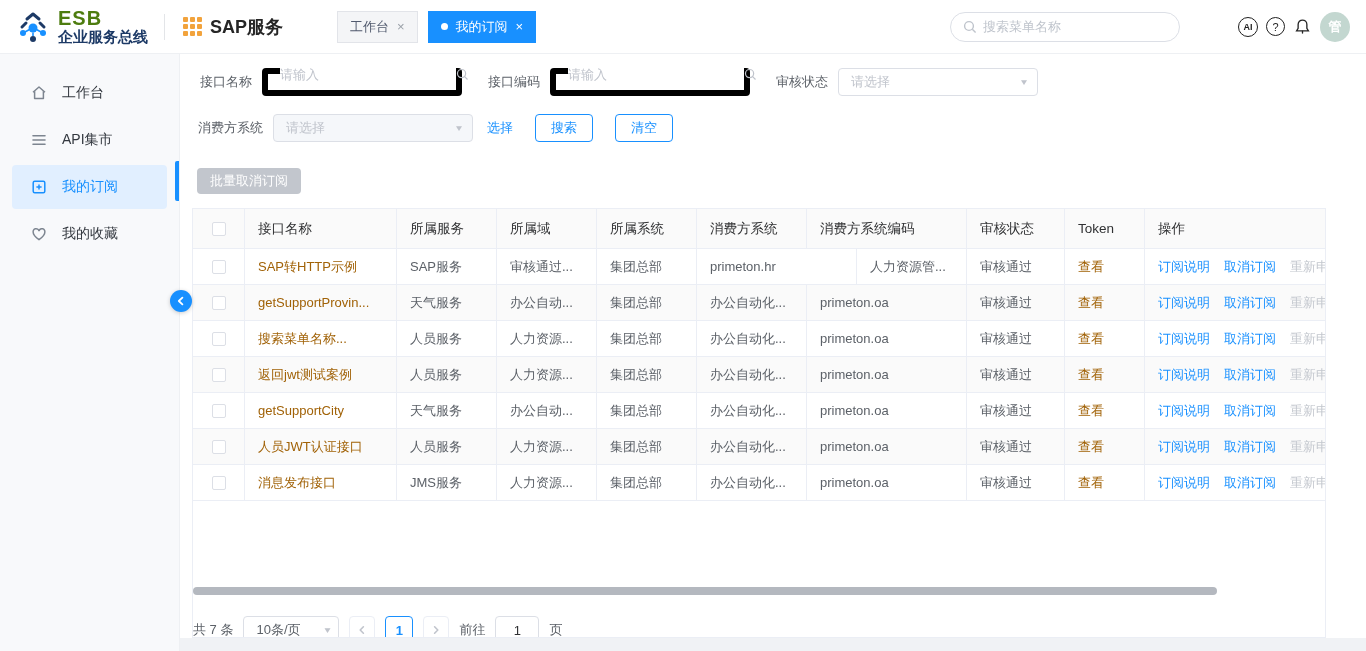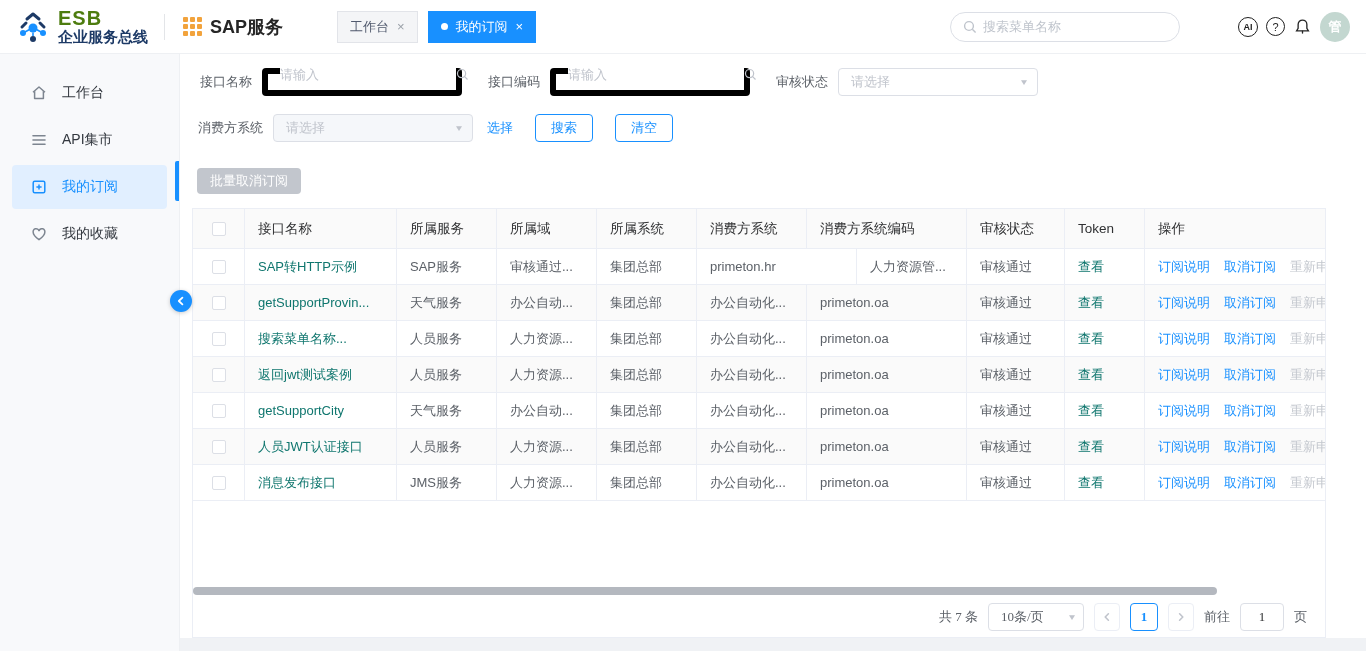--- a/index.html
+++ b/index.html
@@ -129,33 +129,33 @@
   .c-sys   { width:100px; }
   .c-dom   { width:100px; }
   .c-cons  { width:110px; }
   .c-code  { width:160px; }
   .c-stat  { width:98px; }
   .c-tok   { width:80px; }
   .c-ops   { width:228px; border-right:none; gap:14px; }
   .checkbox {
     width:14px; height:14px; border:1px solid #dcdfe6; border-radius:2px; background:#fff; cursor:pointer;
   }
-  a.cell-link, .cell-link { color:#0f766e; text-decoration:none; cursor:pointer; }
+  a.cell-link, .cell-link { color:#a16207; text-decoration:none; cursor:pointer; }
   .op-link { color:#1890ff; cursor:pointer; flex:none; }
   .op-link.disabled { color:#c3c7ce; cursor:not-allowed; }
   
   .h-scroll {
     position:absolute; left:0; top:378px; width:1134px; height:9px; background:#fff;
   }
   .h-thumb { position:absolute; left:0; top:0; width:1024px; height:8px; background:#b4b8bf; border-radius:4px; cursor:grab; }
   
   .pager {
-    position:absolute; left:0; top:393px; width:1134px; height:30px;
-    display:flex; align-items:center; justify-content:flex-end; gap:10px; padding-right:20px;
-    color:#5c6168; font-size:13px; background:#fff;font-family:Liberation Serif, serif;
+    position:absolute; left:0; top:406px; width:1134px; height:30px;
+    display:flex; align-items:center; gap:10px; padding-right:20px;
+    color:#5c6168; font-size:13px; background:#fff;
   }
   .page-size {
     width:96px; height:28px; border:1px solid #dcdfe6; border-radius:4px;
     display:flex; align-items:center; justify-content:space-between; padding:0 8px 0 12px;
     color:#5c6168; cursor:pointer;
   }
   .pg-btn {
     width:26px; height:28px; border:1px solid #ebeef5; border-radius:4px; background:#fff;
     display:flex; align-items:center; justify-content:center; color:#c0c4cc; cursor:pointer;
   }

